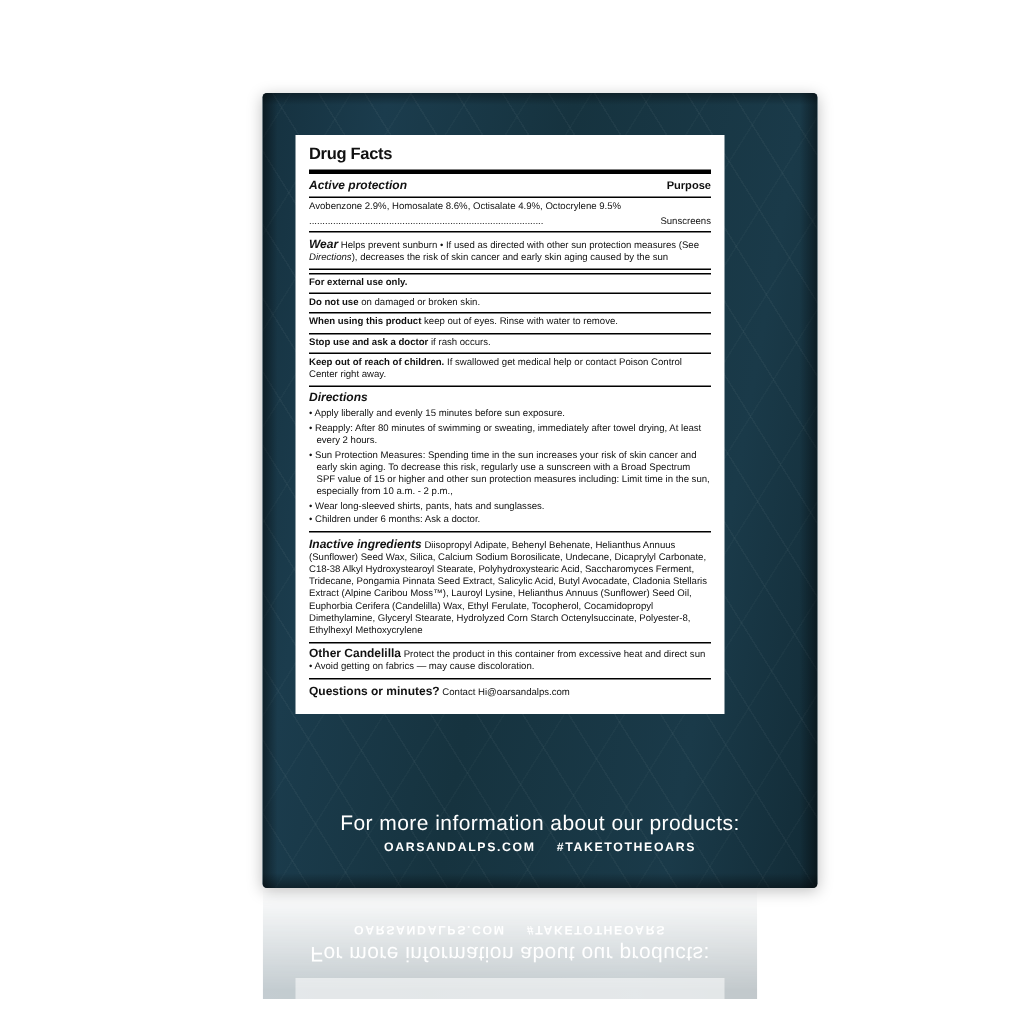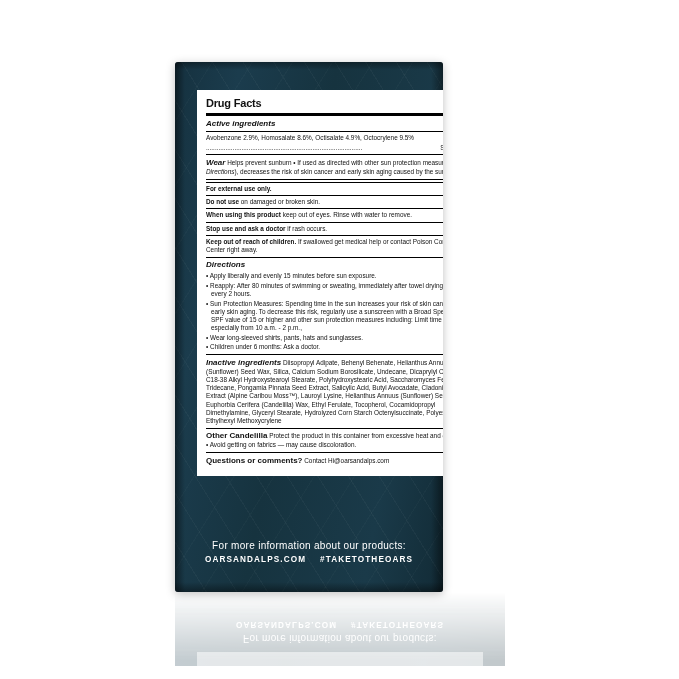--- a/index.html
+++ b/index.html
@@ -17,21 +17,21 @@
     position: relative;
     width: 679px;
     height: 679px;
     background: #ffffff;
   }
   
   .box {
     position: absolute;
     left: 175px;
     top: 62px;
-    width: 268px;
+    width: 370px;
     height: 530px;
     background: linear-gradient(100deg, #15313f 0%, #1b3c4d 18%, #16333f 45%, #1a3a49 78%, #122b36 100%);
     border-radius: 3px;
     box-shadow: 0 2px 10px rgba(0,0,0,0.25);
     overflow: hidden;
   }
   
   .box-texture {
     position: absolute;
     inset: 0;
@@ -122,21 +122,21 @@
 
   
   .brand-area {
     position: absolute;
     left: 0; right: 0;
     top: 478px;
     text-align: center;
     color: #ffffff;
   }
   .brand-line1 {
-    font-size: 10px;
+    font-size: 14px;
     letter-spacing: 0.3px;
   }
   .brand-line2 {
     margin-top: 4px;
     font-size: 8.2px;
     font-weight: bold;
     letter-spacing: 1.1px;
   }
   .brand-line2 .sep { display: inline-block; width: 14px; }
 
@@ -189,22 +189,22 @@
     <div class="box-edge-right"></div>
     <div class="box-edge-top"></div>
     <div class="box-edge-bottom"></div>
 
     <div class="panel">
 
       <div class="df-title">Drug Facts</div>
       <div class="rule-thick"></div>
 
       <div class="row">
-        <span class="sec-head">Active ingredients</span>
-        <span class="purpose-label">Stearate</span>
+        <span class="sec-head">Active protection</span>
+        <span class="purpose-label">Purpose</span>
       </div>
       <div class="rule-thin"></div>
       <div class="ingr-line">
         <span class="names">Avobenzone 2.9%, Homosalate 8.6%, Octisalate 4.9%, Octocrylene 9.5%</span>
       </div>
       <div class="ingr-line">
         <span class="names">........................................................................................</span>
         <span class="kind">Sunscreens</span>
       </div>
 
@@ -235,21 +235,21 @@
         <p>• Children under 6 months: Ask a doctor.</p>
       </div>
 
       <div class="rule-med"></div>
       <p><span class="sec-head">Inactive ingredients</span> <span>Diisopropyl Adipate, Behenyl Behenate, Helianthus Annuus (Sunflower) Seed Wax, Silica, Calcium Sodium Borosilicate, Undecane, Dicaprylyl Carbonate, C18-38 Alkyl Hydroxystearoyl Stearate, Polyhydroxystearic Acid, Saccharomyces Ferment, Tridecane, Pongamia Pinnata Seed Extract, Salicylic Acid, Butyl Avocadate, Cladonia Stellaris Extract (Alpine Caribou Moss™), Lauroyl Lysine, Helianthus Annuus (Sunflower) Seed Oil, Euphorbia Cerifera (Candelilla) Wax, Ethyl Ferulate, Tocopherol, Cocamidopropyl Dimethylamine, Glyceryl Stearate, Hydrolyzed Corn Starch Octenylsuccinate, Polyester-8, Ethylhexyl Methoxycrylene</span></p>
 
       <div class="rule-med"></div>
       <p><span class="sec-head-plain">Other Candelilla</span> <span>Protect the product in this container from excessive heat and direct sun • Avoid getting on fabrics — may cause discoloration.</span></p>
 
       <div class="rule-med"></div>
-      <p><span class="sec-head-plain">Questions or comments?</span> <span>Contact Hi@oarsandalps.com</span></p>
+      <p><span class="sec-head-plain">Questions or minutes?</span> <span>Contact Hi@oarsandalps.com</span></p>
 
     </div>
 
     <div class="brand-area">
       <div class="brand-line1">For more information about our products:</div>
       <div class="brand-line2">
         <span>OARSANDALPS.COM</span><span class="sep"></span><span>#TAKETOTHEOARS</span>
       </div>
     </div>
   </div>

